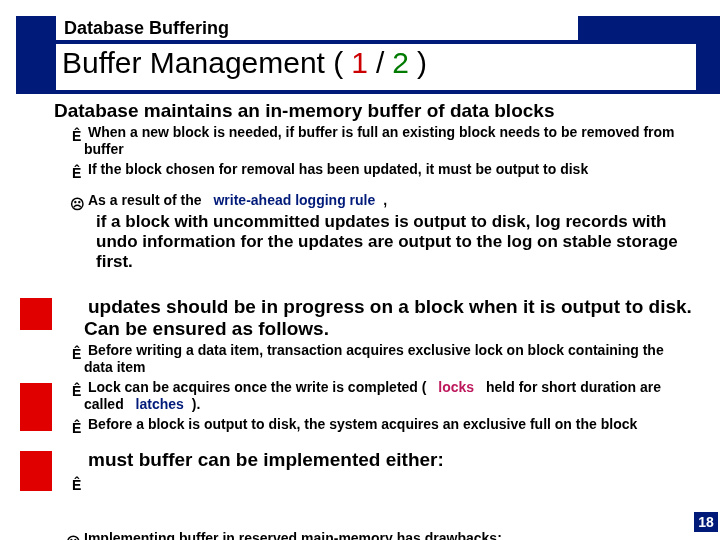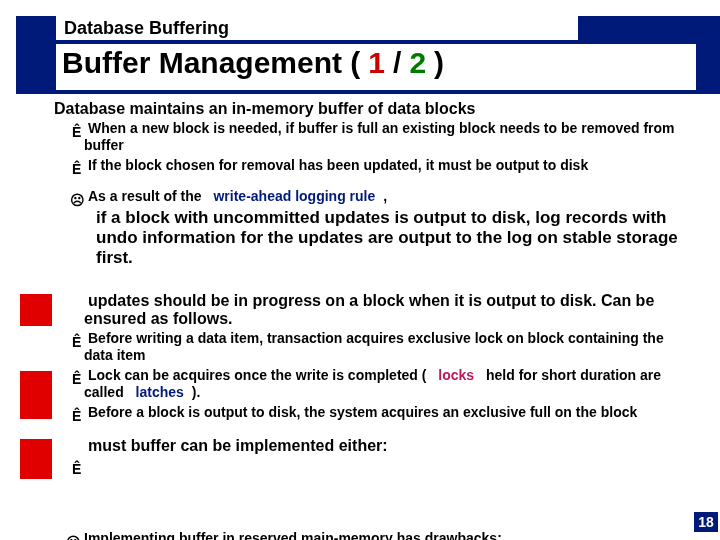--- a/index.html
+++ b/index.html
@@ -42,34 +42,34 @@
     top: 24px; left: 0;
     width: 720px; height: 54px;
     background: #001a7a;
   }
   .header-stripe .slide-title {
     position: absolute;
     top: 28px; left: 40px;
     width: 640px; height: 46px;
     background: #fff;
     font-size: 30px;
-    font-weight: bold;
+    font-weight: normal;
     color: #000;
     padding: 4px 4px 4px 2px;
     line-height: 1;
   }
   .slide-title .p1 { color: #cc0000; }
   .slide-title .p2 { color: #007b00; }
   .content {
     position: absolute;
     top: 84px; left: 38px;
     width: 648px;
   }
   .h1line {
-    font-size: 16px;
+    font-size: 19px;
     font-weight: bold;
     color: #000;
     margin-top: 4px;
     margin-bottom: 2px;
   }
   .sub {
     position: relative;
     padding-left: 30px;
     font-size: 14px;
     font-weight: bold;

